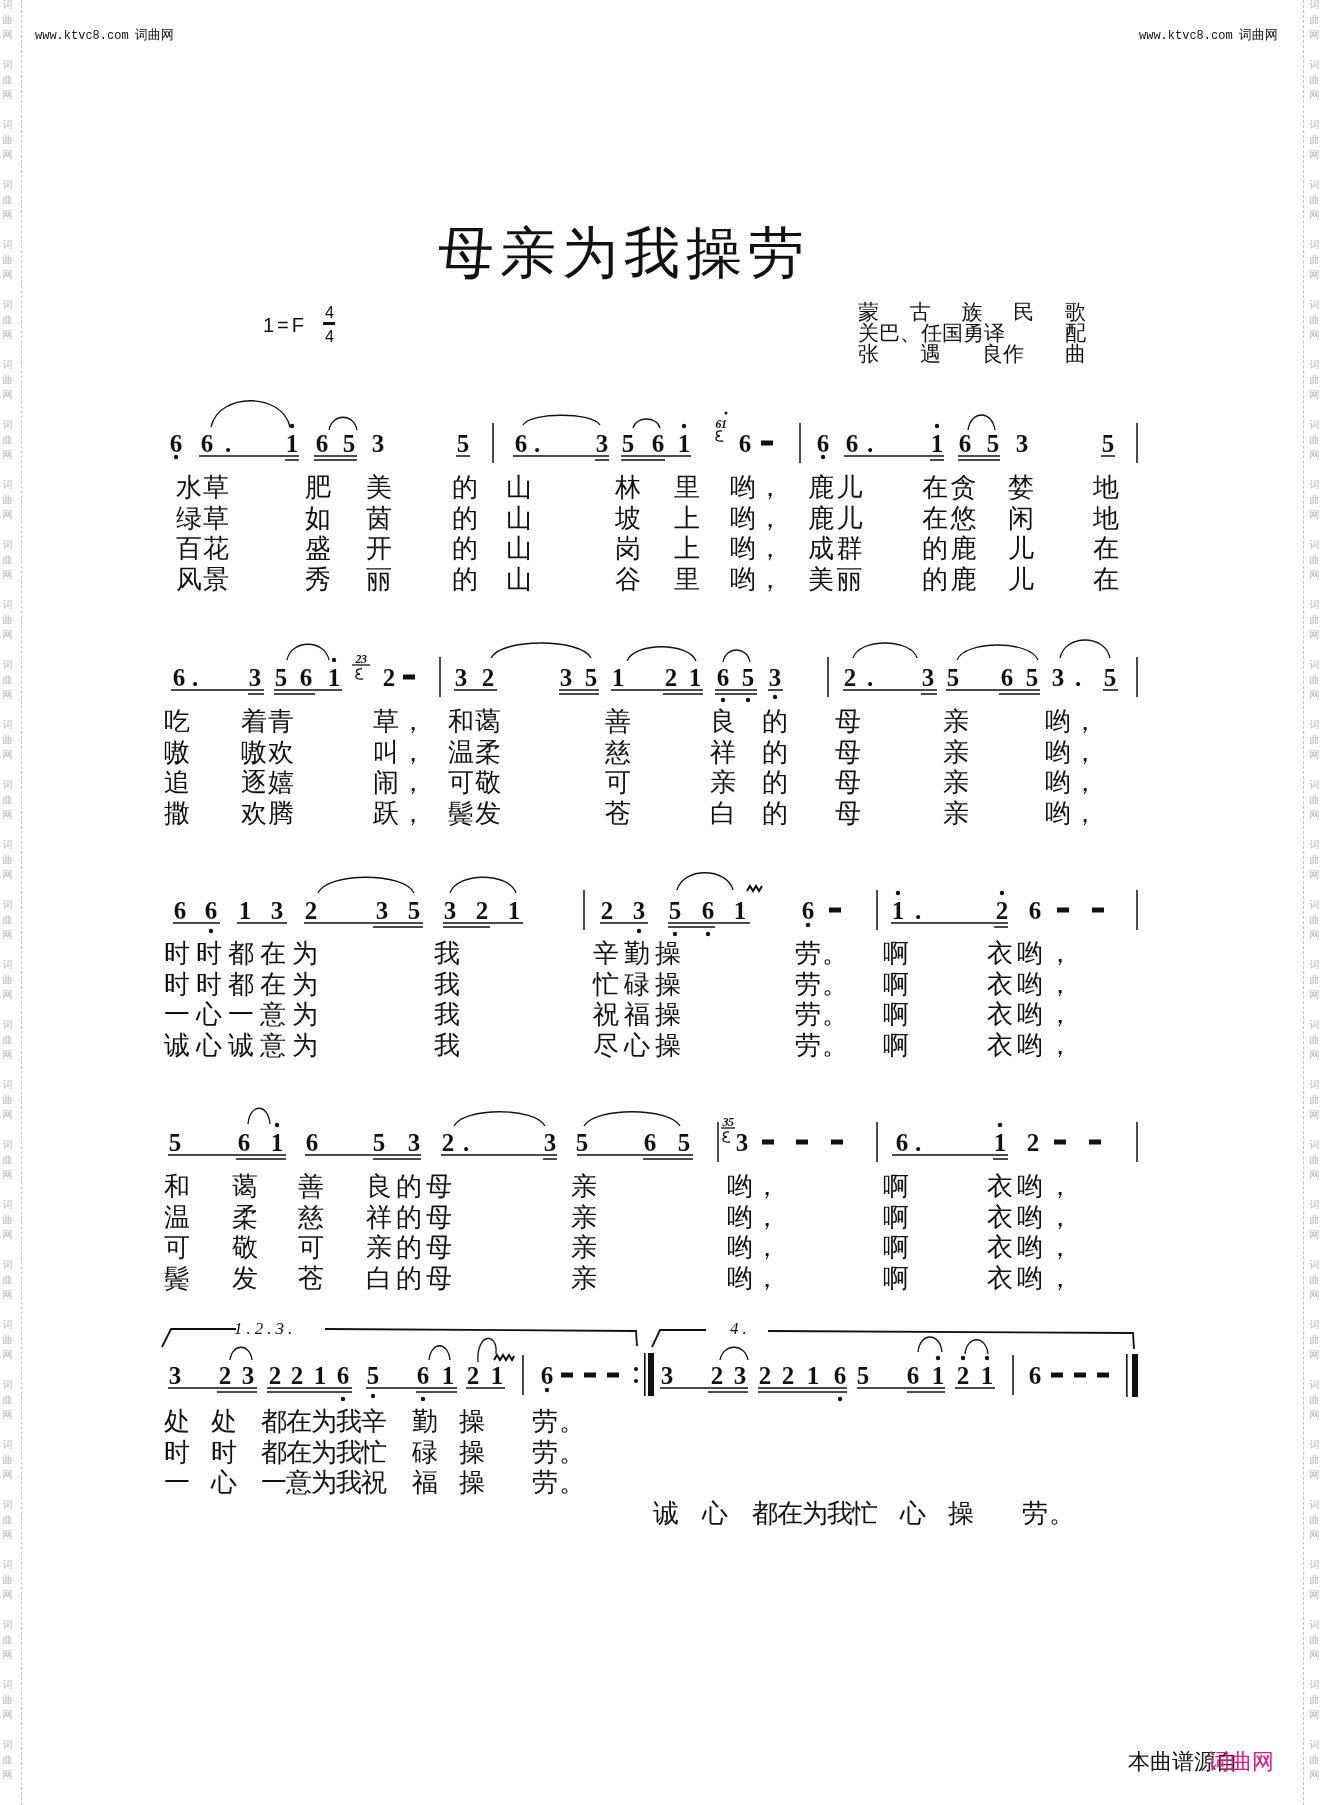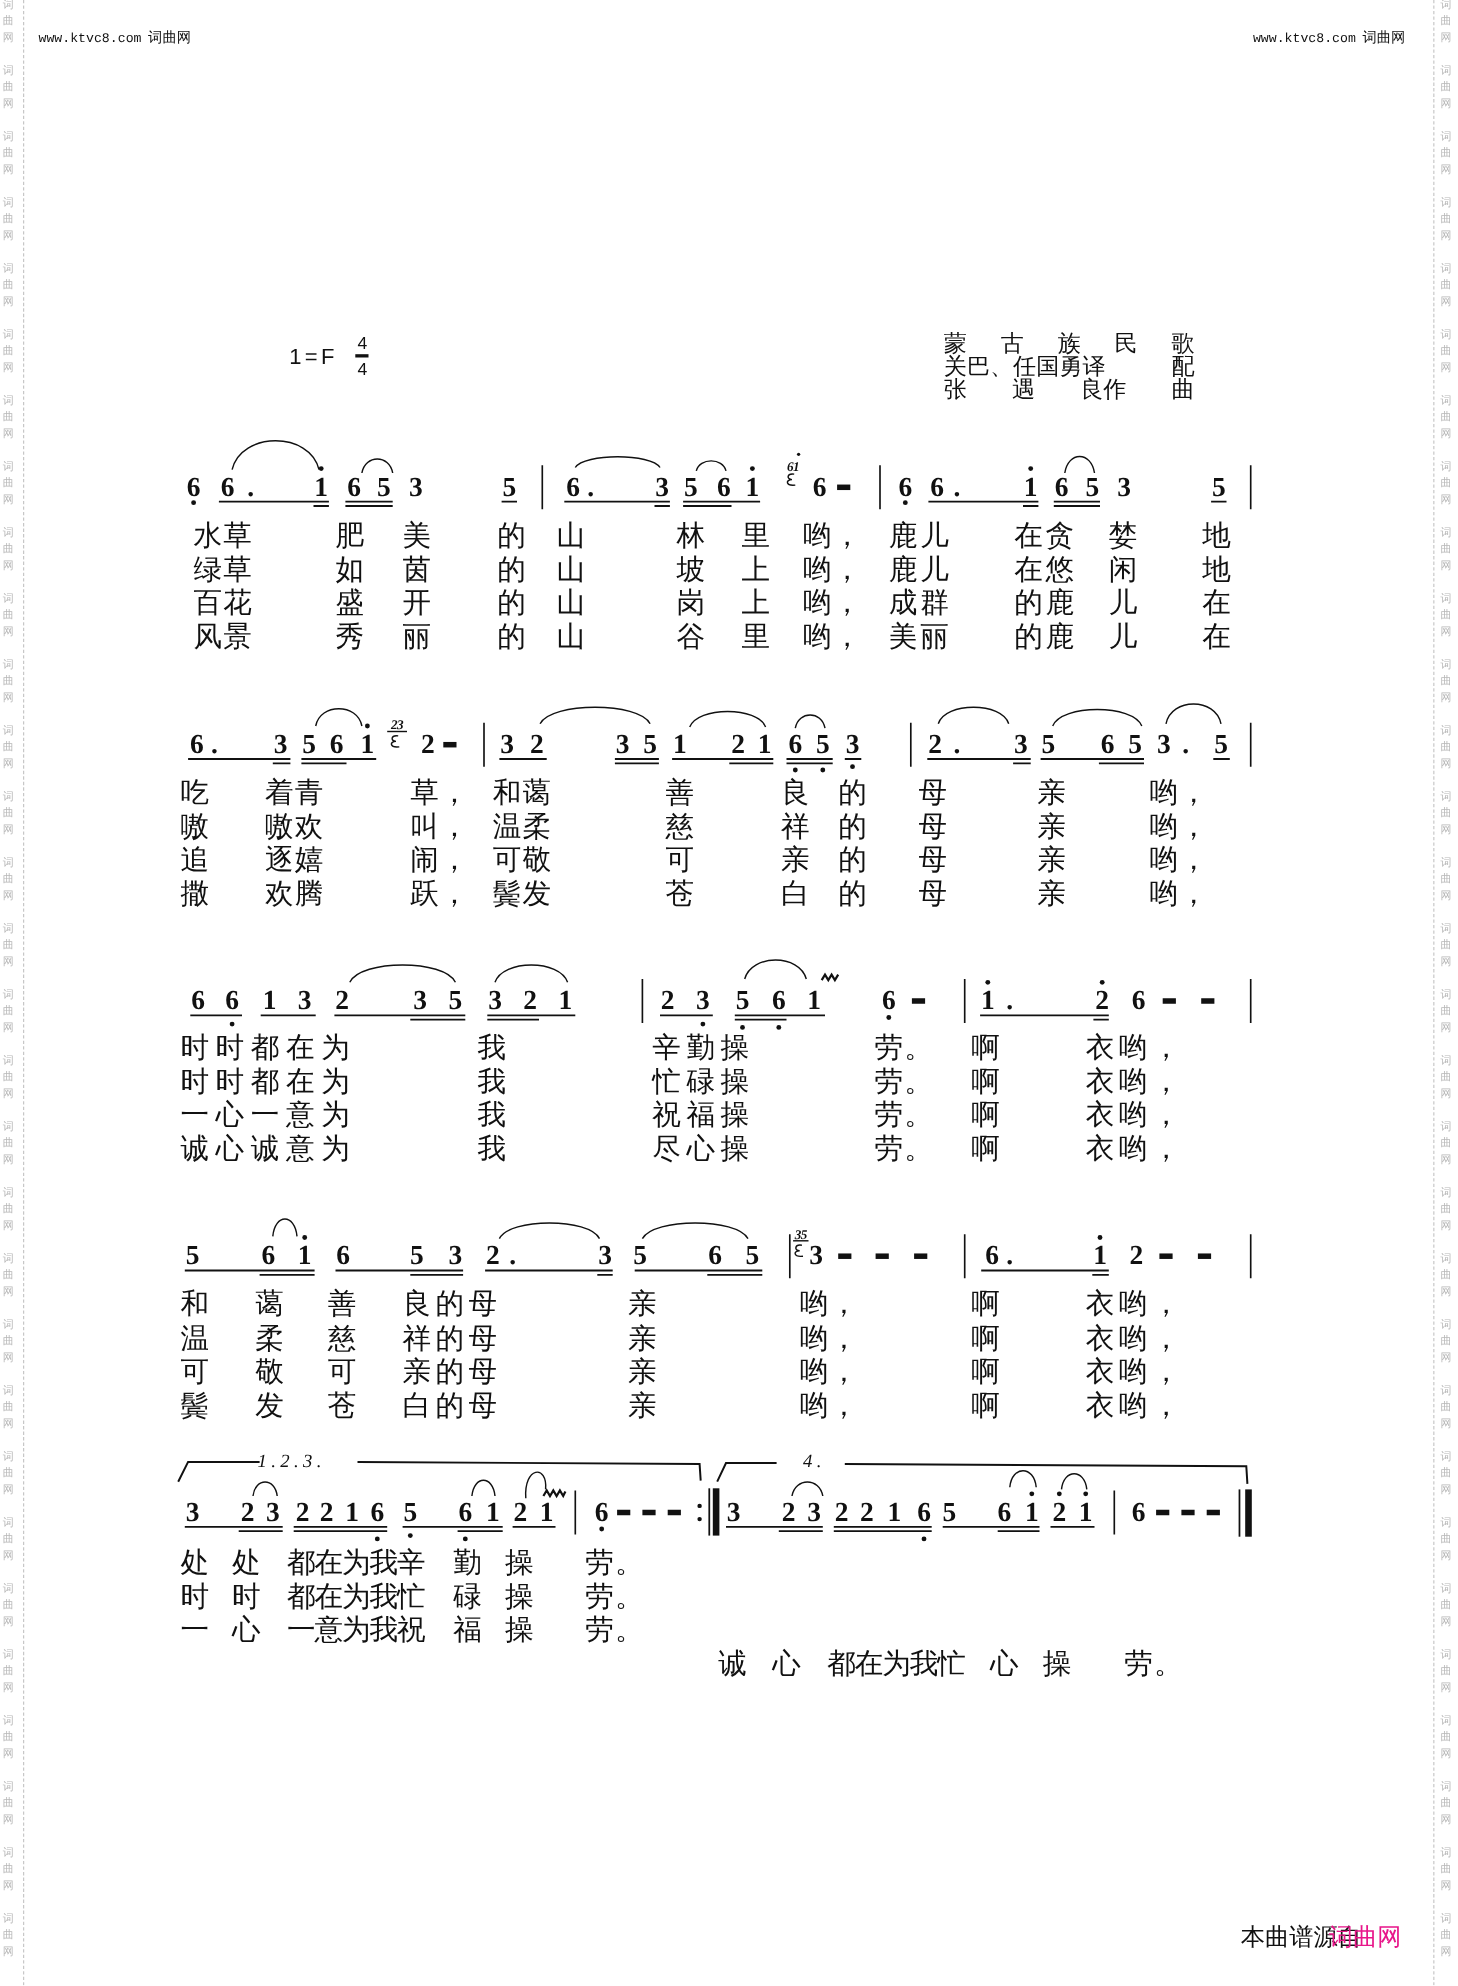--- a/index.html
+++ b/index.html
@@ -103,20 +103,21 @@
     <div class="wm">词曲网</div>
   </div>
 
   <div class="hdr" style="left:35px">
     <span>www.ktvc8.com</span><span class="site">词曲网</span>
   </div>
   <div class="hdr" style="left:1139px">
     <span>www.ktvc8.com</span><span class="site">词曲网</span>
   </div>
 
+  <div class="title">母亲为我操劳</div>
   <div class="key">1=F</div>
   <div class="ts" style="top:305px">4</div>
   <div class="ts-bar"></div>
   <div class="ts" style="top:329px">4</div>
 
   <div class="credit-line" style="top:302px">
     <span>蒙</span>
     <span>古</span>
     <span>族</span>
     <span>民</span>

